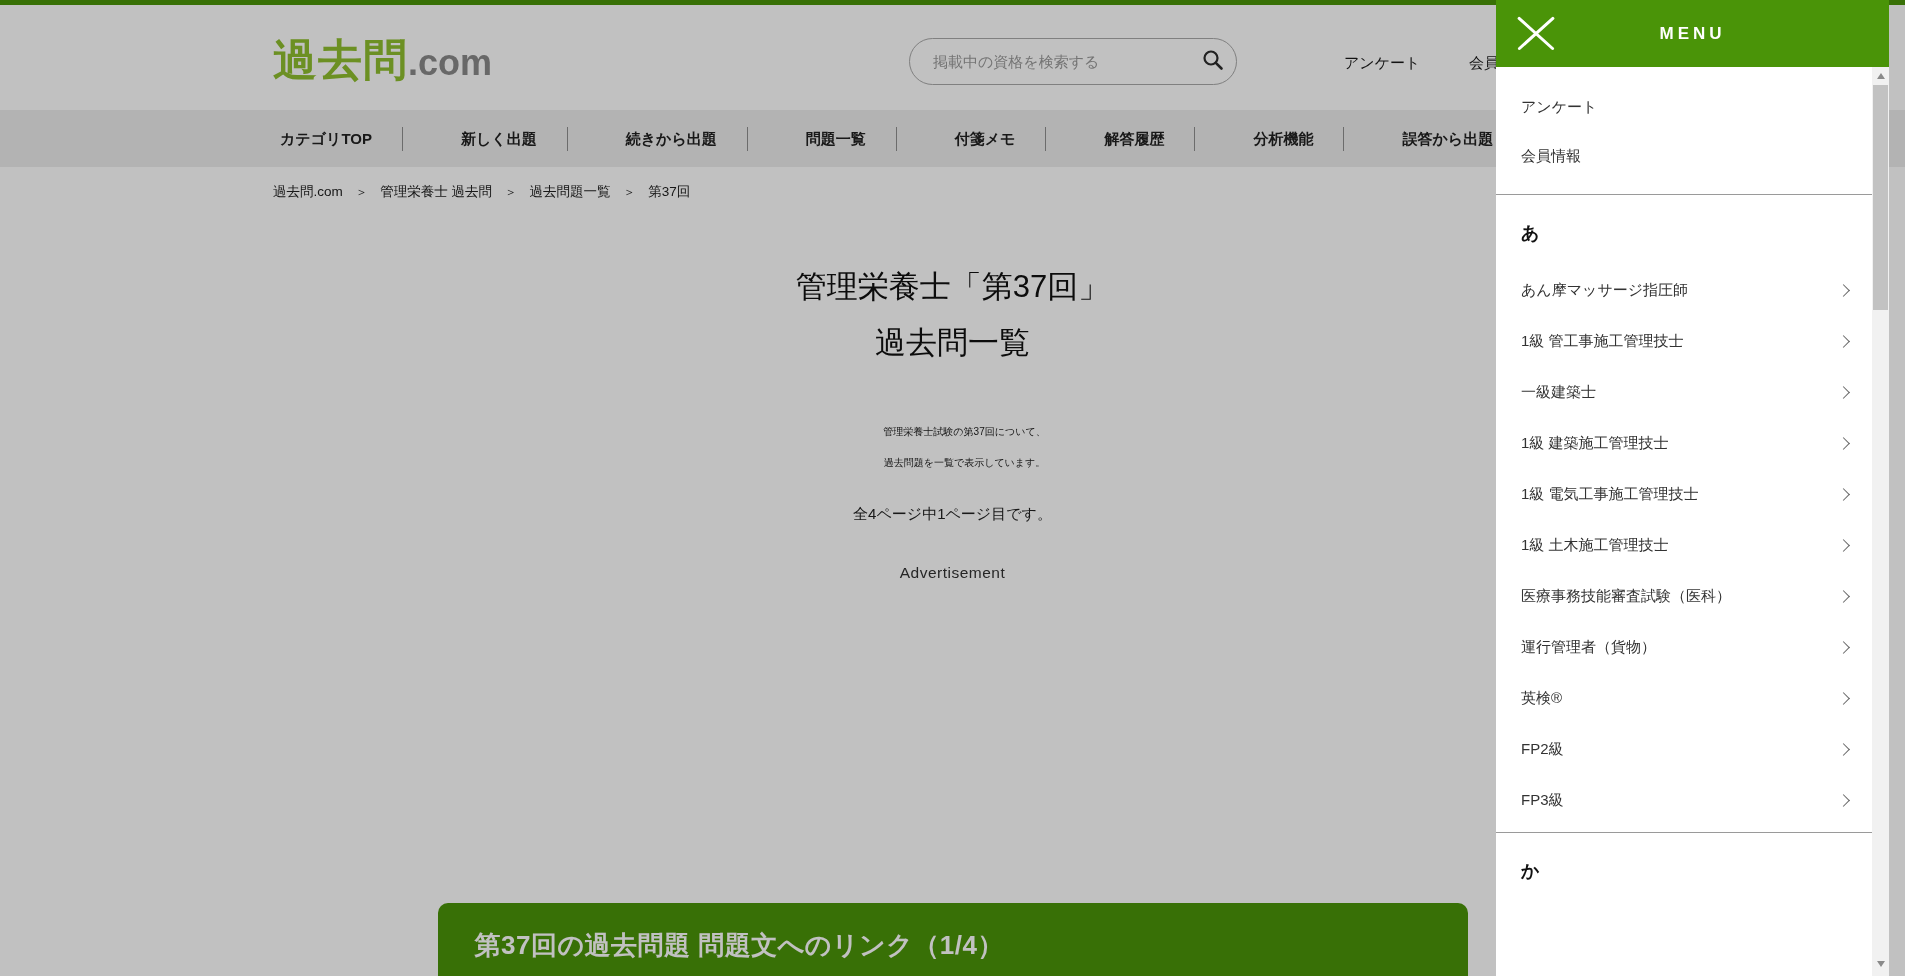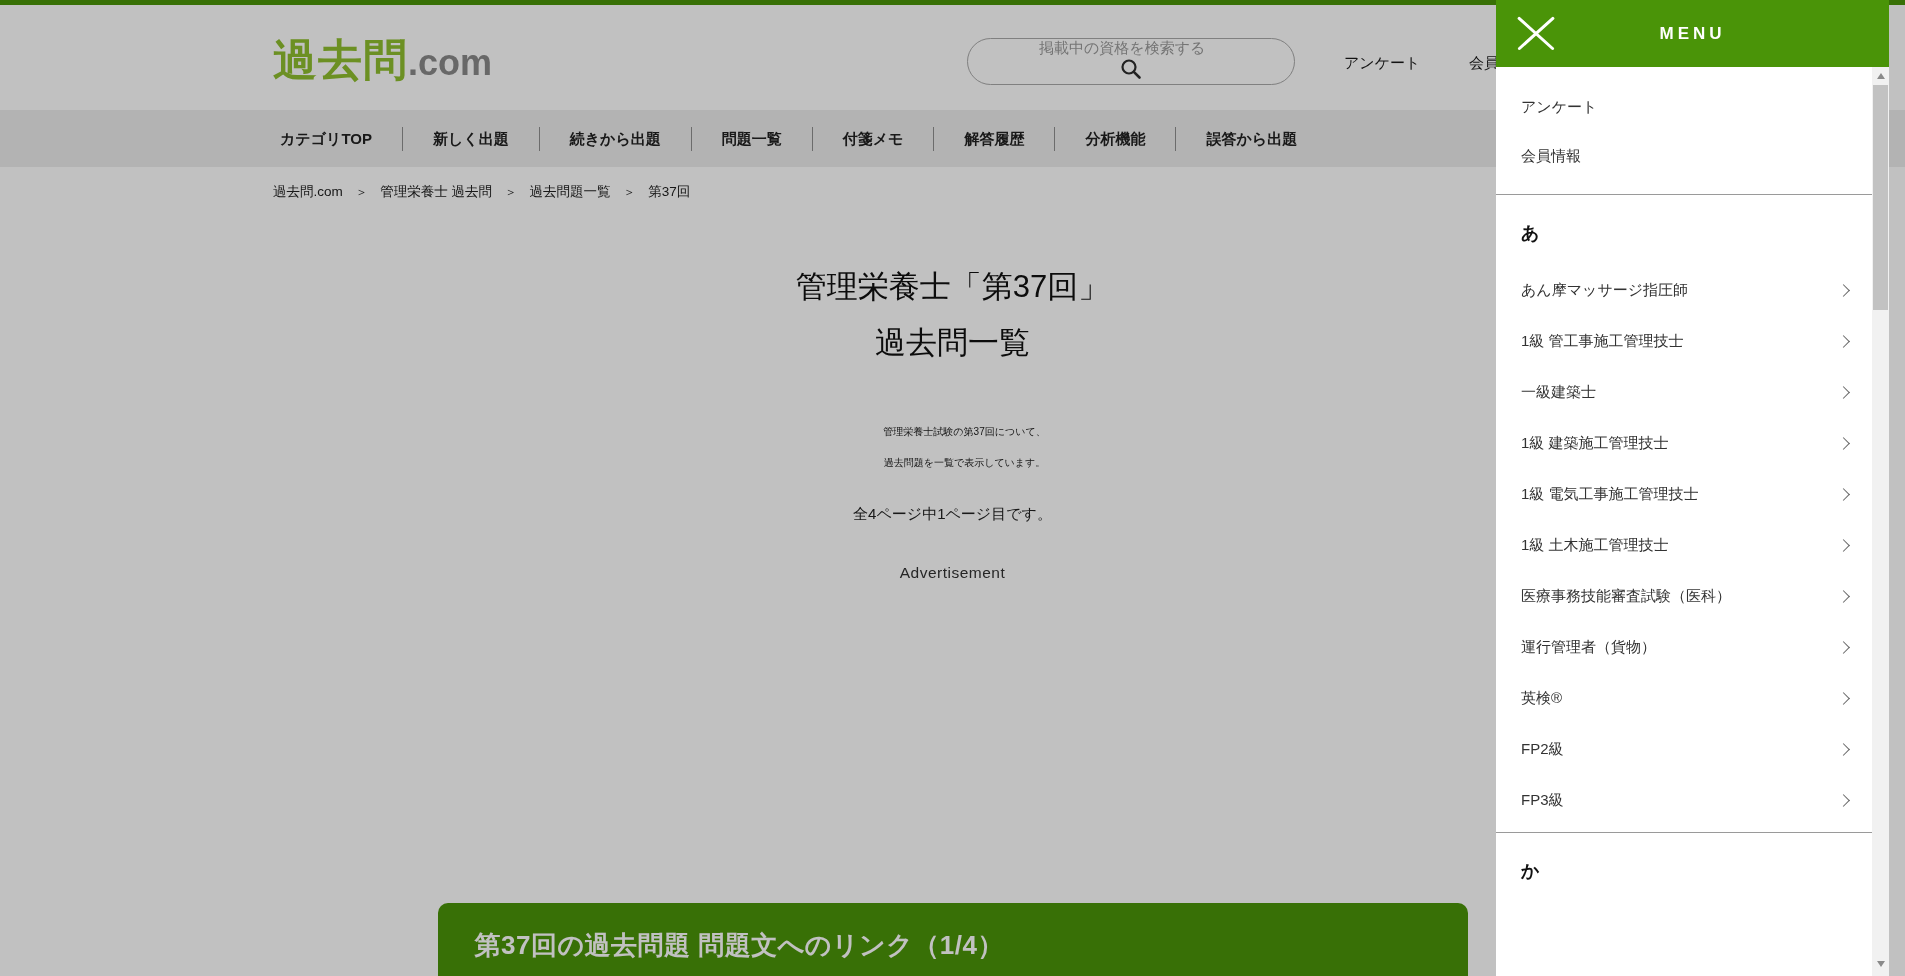--- a/index.html
+++ b/index.html
@@ -9,34 +9,34 @@
   .page { position:relative; width:1905px; height:976px; background:#fff; overflow:hidden; }
 
   
   .top-strip { height:5px; background:#4a9408; width:100%; }
 
   
   .site-header { position:relative; height:105px; background:#fff; }
   .logo { position:absolute; left:273px; top:26px; cursor:pointer; white-space:nowrap; }
   .logo .kanji { color:#8fbf2f; font-size:44px; font-weight:800; letter-spacing:1px; }
   .logo .dotcom { color:#8a8a8a; font-size:36px; font-weight:800; }
-  .search-box { position:absolute; left:967px; top:33px; width:328px; height:47px;
-    border:1px solid #a9a9a9; border-radius:24px; background:#fff; display:flex; align-items:center;flex-direction:column; }
+  .search-box { position:absolute; left:909px; top:33px; width:328px; height:47px;
+    border:1px solid #a9a9a9; border-radius:24px; background:#fff; display:flex; align-items:center; }
   .search-box input { border:none; outline:none; background:transparent; flex:1;
     padding:0 8px 0 23px; font-size:15px; color:#333; font-family:inherit; }
   .search-box input::placeholder { color:#9a9a9a; }
   .search-btn { width:46px; height:45px; border:none; background:transparent; cursor:pointer;
     display:flex; align-items:center; justify-content:center; }
   .header-link { position:absolute; top:49px; font-size:15px; color:#1a1a1a; cursor:pointer; white-space:nowrap; }
   .hl-1 { left:1344px; }
   .hl-2 { left:1469px; }
 
   
   .global-nav { height:57px; background:#ededed; display:flex; align-items:center; }
-  .global-nav ul { list-style:none; display:flex; margin-left:280px; }
+  .global-nav ul { list-style:none; display:flex; margin-left:280px;gap:28px; }
   .global-nav li { font-size:15px; font-weight:700; color:#222; padding:0 30px; cursor:pointer;
     line-height:24px; border-right:1px solid #8f8f8f; white-space:nowrap; }
   .global-nav li:first-child { padding-left:0; }
   .global-nav li:last-child { border-right:none; }
 
   
   .breadcrumb { padding:16px 0 0 273px; font-size:13.5px; color:#222; }
   .breadcrumb span { vertical-align:middle; }
   .crumb { cursor:pointer; }
   .crumb-sep { margin:0 9px; font-size:12px; color:#333; }

